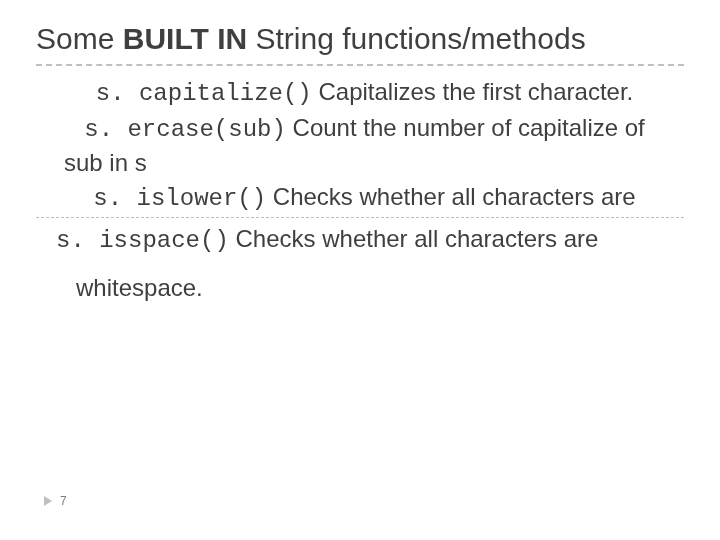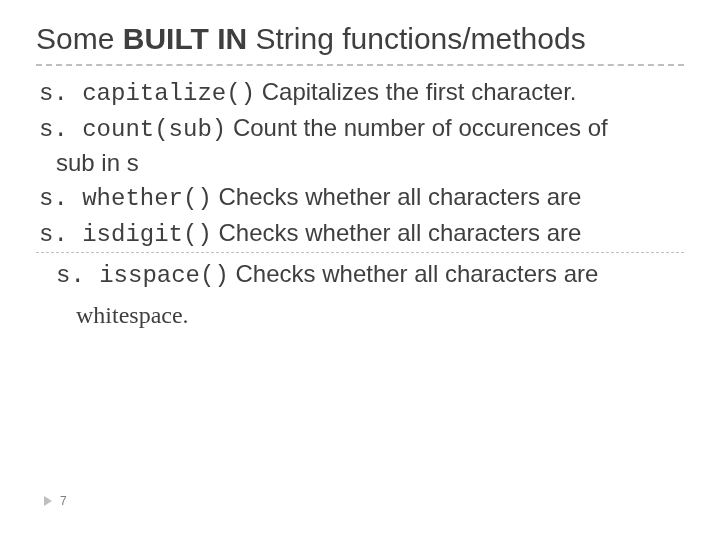--- a/index.html
+++ b/index.html
@@ -36,31 +36,31 @@
   .body {
     font-size: 24px;
     line-height: 1.32;
     color: #3f3f3f;
   }
   .body .code {
     font-family: "Courier New", Courier, monospace;
     letter-spacing: 0px;
   }
   .item {
-    margin: 0 0 2px 3px;
+    margin: 0 0 2px 9px;
+    text-align: center;
   }
   .cont {
-    margin: 0 0 2px 20px;
+    margin: 0 0 2px 28px;
   }
   .last-item {
     margin: 5px 0 2px 20px;
   }
   .last-cont {
-    margin: 8px 0 2px 40px;
-    font-family: Liberation Serif, serif;
+    margin: 16px 0 2px 40px;
   }
   .dashed-thin {
     border-top: 1px dashed #bfbfbf;
   }
   .footer {
     position: absolute;
     left: 44px;
     bottom: 32px;
     display: flex;
     align-items: center;
@@ -87,35 +87,31 @@
   </div>
 
   <div class="body">
 
     <div class="item">
       <span class="code">s. capitalize()</span>
       <span>Capitalizes the first character.</span>
     </div>
 
     <div class="item">
-      <span class="code">s. count(sub)</span>
-      <span>Count the number of occurences of</span>
+      <span class="code">s. ercase(sub)</span>
+      <span>Count the number of capitalize of</span>
     </div>
     <div class="cont">sub in s</div>
 
 
     <div class="item">
-      <span class="code">s. whether()</span>
+      <span class="code">s. islower()</span>
       <span>Checks whether all characters are</span>
     </div>
 
-    <div class="item">
-      <span class="code">s. isdigit()</span>
-      <span>Checks whether all characters are</span>
-    </div>
 
 
     <div class="dashed-thin"></div>
 
     <div class="last-item">
       <span class="code">s. isspace()</span>
       <span>Checks whether all characters are</span>
     </div>
     <div class="last-cont">whitespace.</div>
 

